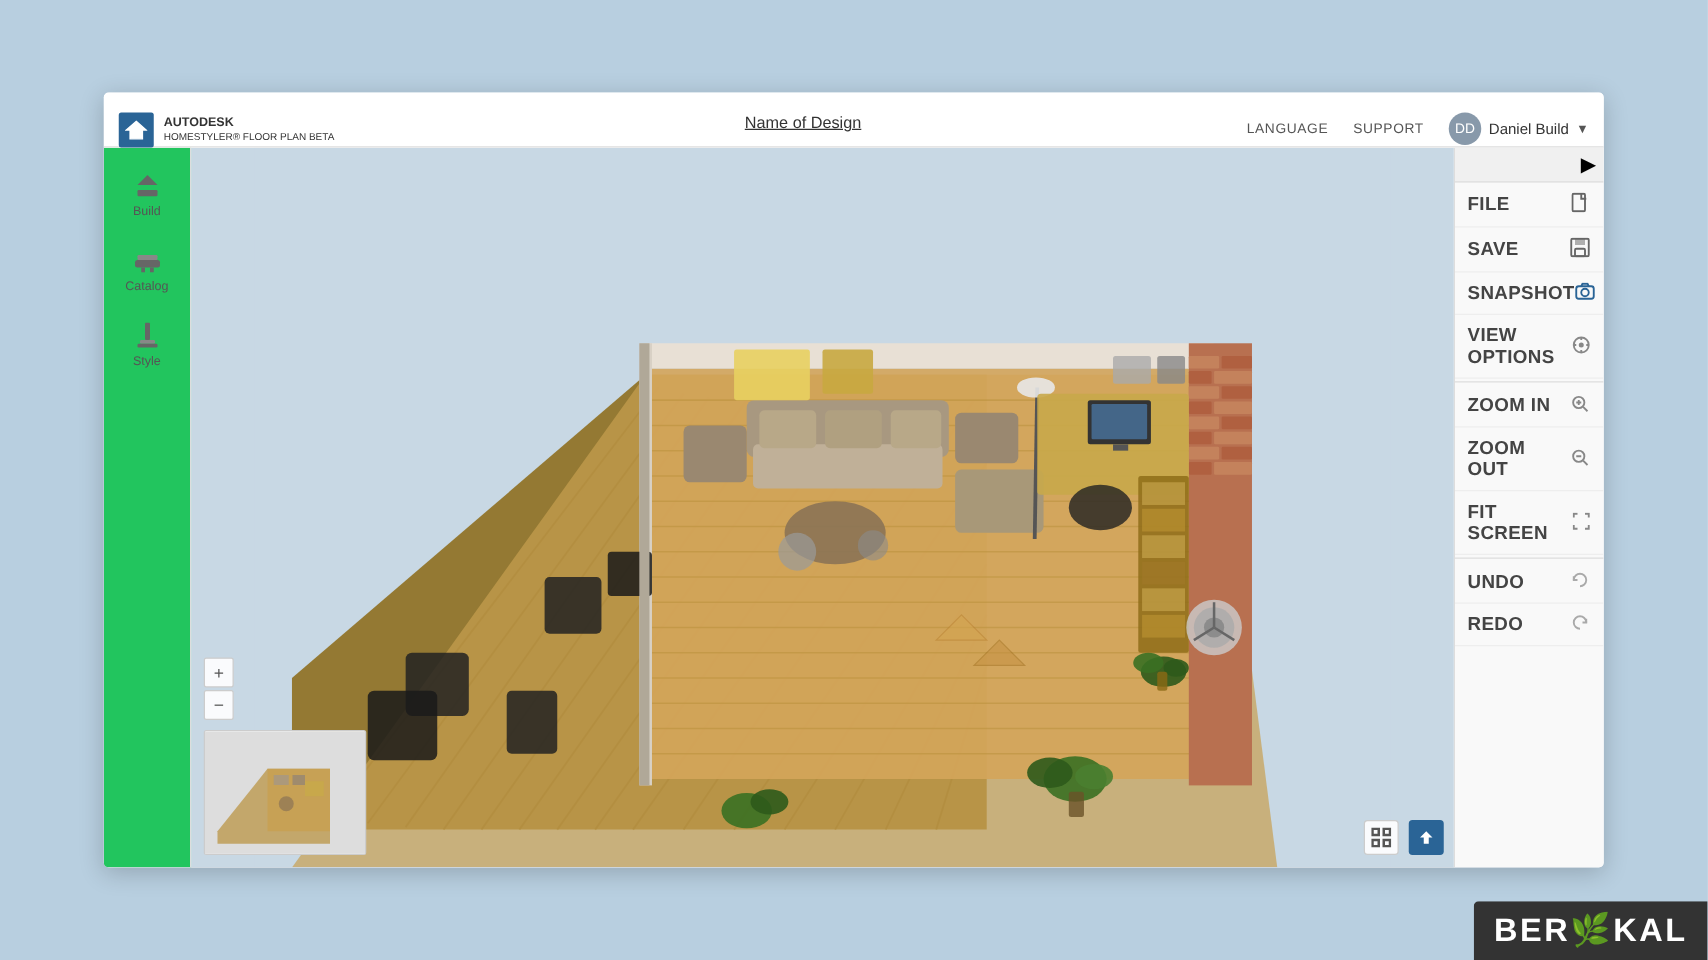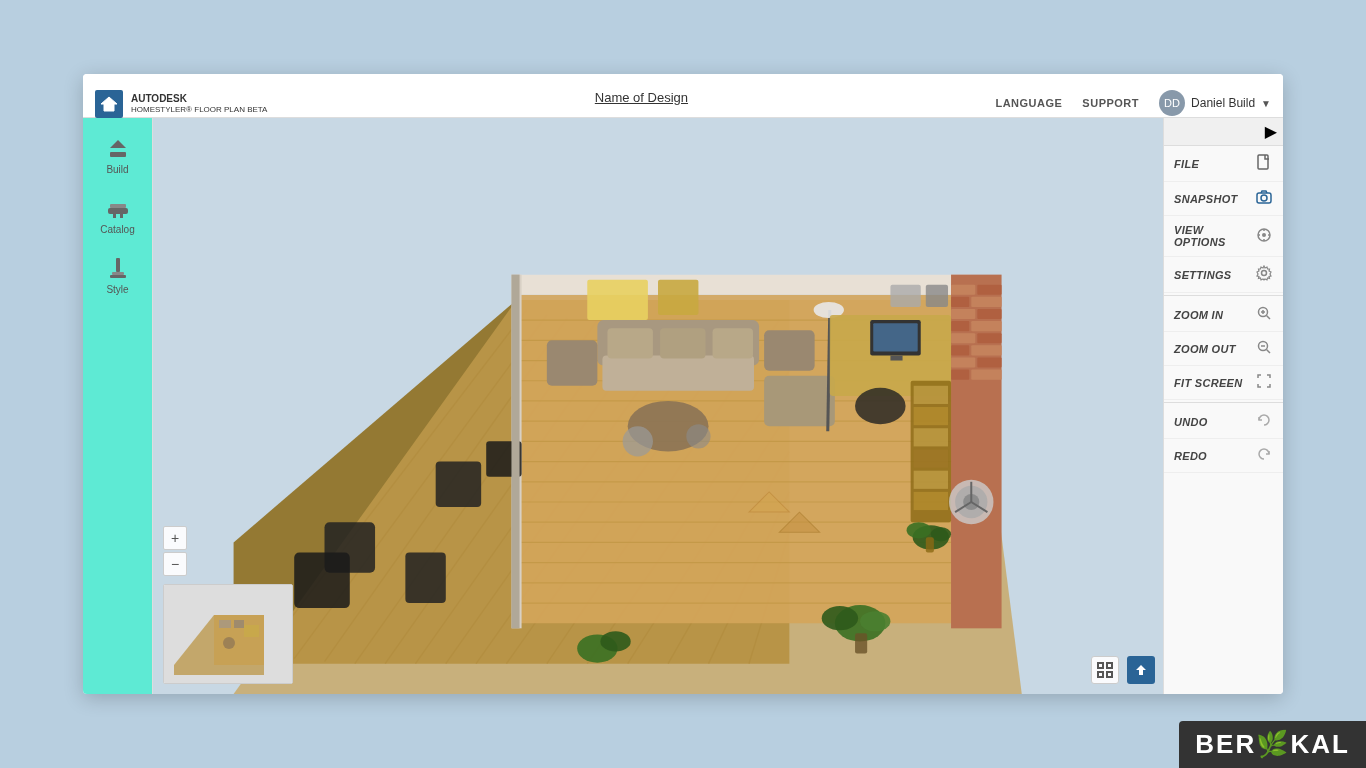--- a/index.html
+++ b/index.html
@@ -74,21 +74,20 @@
       gap: 20px;
     }
     .header-btn {
       font-size: 11px;
       color: #555;
       cursor: pointer;
       background: none;
       border: none;
       text-transform: uppercase;
       letter-spacing: 0.5px;
-      font-weight: bold;
     }
     .header-user {
       display: flex;
       align-items: center;
       gap: 6px;
       cursor: pointer;
     }
     .user-avatar {
       width: 26px;
       height: 26px;
@@ -106,21 +105,21 @@
     }
     
     .main {
       display: flex;
       flex: 1;
       overflow: hidden;
     }
     
     .left-sidebar {
       width: 70px;
-      background: #5eead4;
+      background: #22c55e;
       border-right: 1px solid #ddd;
       display: flex;
       flex-direction: column;
       align-items: center;
       padding-top: 10px;
       gap: 4px;
       flex-shrink: 0;
     }
     .sidebar-item {
       width: 58px;
@@ -244,26 +243,25 @@
     .panel-menu-item {
       display: flex;
       align-items: center;
       justify-content: space-between;
       padding: 8px 10px;
       border-bottom: 1px solid #eee;
       cursor: pointer;
       min-height: 34px;
     }
     .panel-menu-label {
-      font-size: 11px;
+      font-size: 15px;
       color: #444;
       text-transform: uppercase;
       letter-spacing: 0.3px;
       font-weight: 600;
-      font-style: italic;
     }
     .panel-menu-icon {
       font-size: 13px;
       color: #666;
       width: 18px;
       text-align: center;
     }
     .panel-divider {
       height: 1px;
       background: #ddd;
@@ -519,20 +517,30 @@
       <div class="panel-menu-item">
         <span class="panel-menu-label">FILE</span>
         <span class="panel-menu-icon">
           <svg width="14" height="16" viewBox="0 0 14 16">
               <rect x="1" y="1" width="10" height="14" rx="1" fill="none" stroke="#666" stroke-width="1.5"></rect>
               <polyline points="8,1 8,5 12,5" fill="none" stroke="#666" stroke-width="1.5"></polyline>
             </svg>
         </span>
       </div>
 
+      <div class="panel-menu-item">
+        <span class="panel-menu-label">SAVE</span>
+        <span class="panel-menu-icon">
+          <svg width="16" height="16" viewBox="0 0 16 16">
+              <rect x="1" y="1" width="14" height="14" rx="1" fill="none" stroke="#666" stroke-width="1.5"></rect>
+              <rect x="4" y="1" width="8" height="5" fill="#666" opacity="0.5"></rect>
+              <rect x="4" y="9" width="8" height="6" rx="1" fill="none" stroke="#666" stroke-width="1.5"></rect>
+            </svg>
+        </span>
+      </div>
 
       <div class="panel-menu-item">
         <span class="panel-menu-label">SNAPSHOT</span>
         <span class="panel-menu-icon">
           <svg width="16" height="14" viewBox="0 0 16 14">
               <rect x="1" y="3" width="14" height="10" rx="2" fill="none" stroke="#2a6496" stroke-width="1.5"></rect>
               <circle cx="8" cy="8" r="3" fill="none" stroke="#2a6496" stroke-width="1.5"></circle>
               <path d="M5 3 L6 1 L10 1 L11 3" fill="none" stroke="#2a6496" stroke-width="1.5"></path>
             </svg>
         </span>
@@ -545,29 +553,20 @@
               <circle cx="8" cy="8" r="6" fill="none" stroke="#888" stroke-width="1.5"></circle>
               <circle cx="8" cy="8" r="2" fill="#888"></circle>
               <line x1="8" y1="2" x2="8" y2="4" stroke="#888" stroke-width="1.5"></line>
               <line x1="8" y1="12" x2="8" y2="14" stroke="#888" stroke-width="1.5"></line>
               <line x1="2" y1="8" x2="4" y2="8" stroke="#888" stroke-width="1.5"></line>
               <line x1="12" y1="8" x2="14" y2="8" stroke="#888" stroke-width="1.5"></line>
             </svg>
         </span>
       </div>
 
-      <div class="panel-menu-item">
-        <span class="panel-menu-label">SETTINGS</span>
-        <span class="panel-menu-icon">
-          <svg width="16" height="16" viewBox="0 0 16 16">
-              <circle cx="8" cy="8" r="2.5" fill="none" stroke="#888" stroke-width="1.5"></circle>
-              <path d="M8 1 L9 3 L11 2 L11.5 4 L13.5 4 L13 6 L15 7 L14 9 L15 11 L13 11.5 L13.5 13.5 L11.5 13 L11 15 L9 14 L8 15 L7 14 L5 15 L4.5 13 L2.5 13.5 L3 11.5 L1 11 L2 9 L1 7 L3 6 L2.5 4 L4.5 4 L5 2 L7 3 Z" fill="none" stroke="#888" stroke-width="1.2"></path>
-            </svg>
-        </span>
-      </div>
 
       <div class="panel-divider"></div>
 
       <div class="panel-menu-item">
         <span class="panel-menu-label">ZOOM IN</span>
         <span class="panel-menu-icon">
           <svg width="14" height="14" viewBox="0 0 14 14">
               <circle cx="6" cy="6" r="4.5" fill="none" stroke="#888" stroke-width="1.5"></circle>
               <line x1="9.5" y1="9.5" x2="13" y2="13" stroke="#888" stroke-width="1.5"></line>
               <line x1="4" y1="6" x2="8" y2="6" stroke="#888" stroke-width="1.5"></line>

